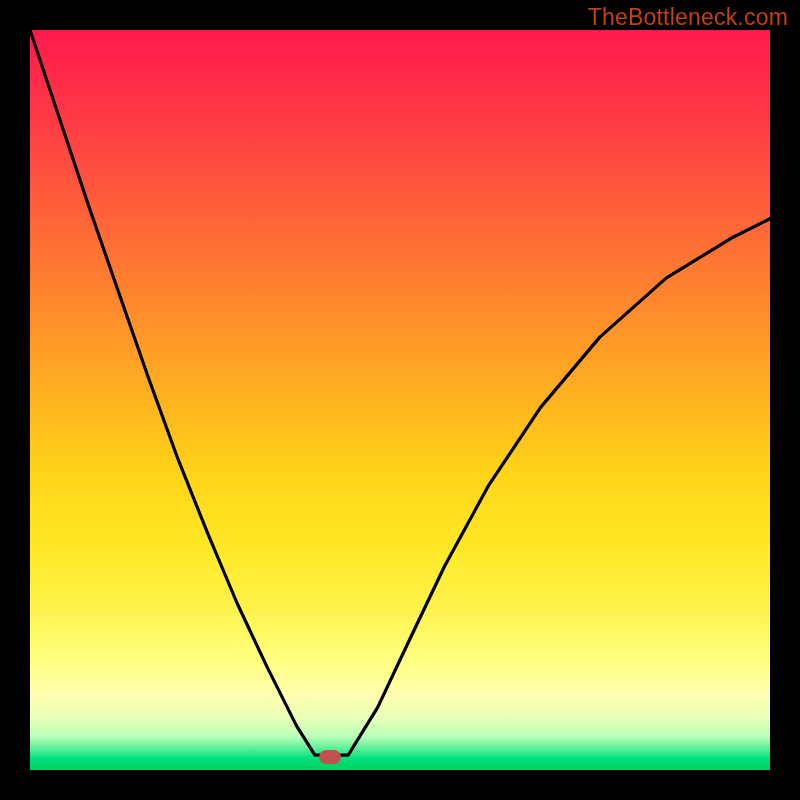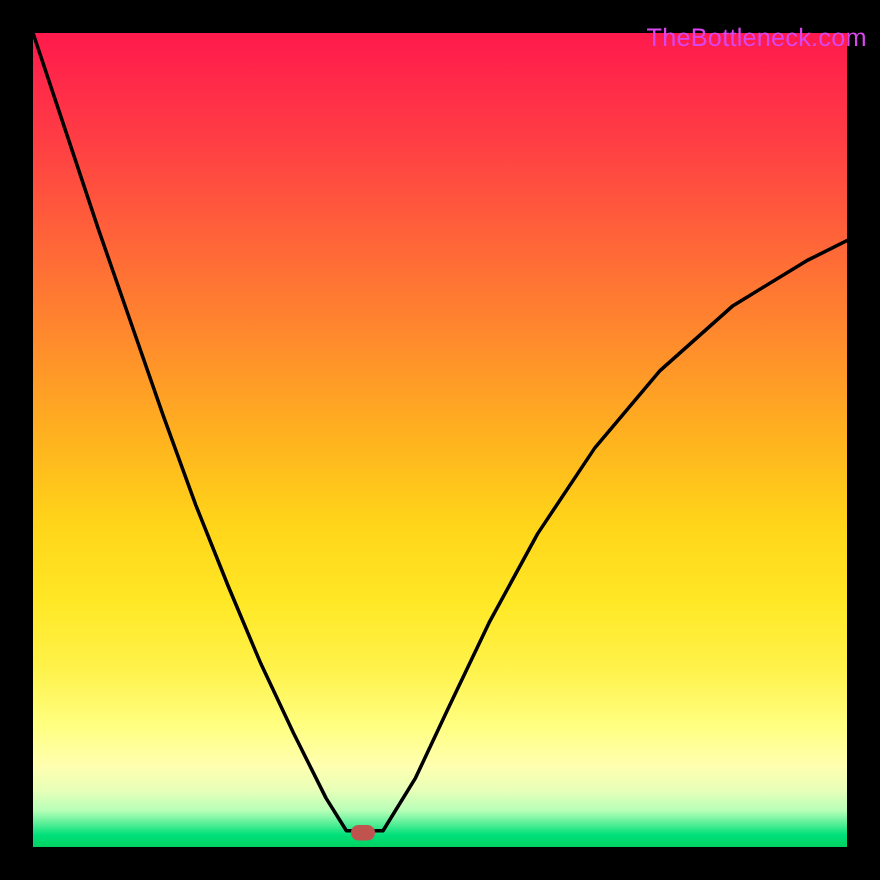--- a/index.html
+++ b/index.html
@@ -56,23 +56,23 @@
   .marker {
     position: absolute;
     width: 22px;
     height: 14px;
     background: #c0534e;
     border-radius: 8px;
     transform: translate(-50%, -50%);
   }
   .watermark {
     position: absolute;
-    top: 21px;
+    top: 4px;
     right: 12px;
-    color: #d946ef;
+    color: #c2410c;
     font-size: 23px;
     font-weight: 400;
     letter-spacing: 0.2px;
     user-select: none;
   }
 </style>
 </head>
 <body>
 
 <div class="frame">

